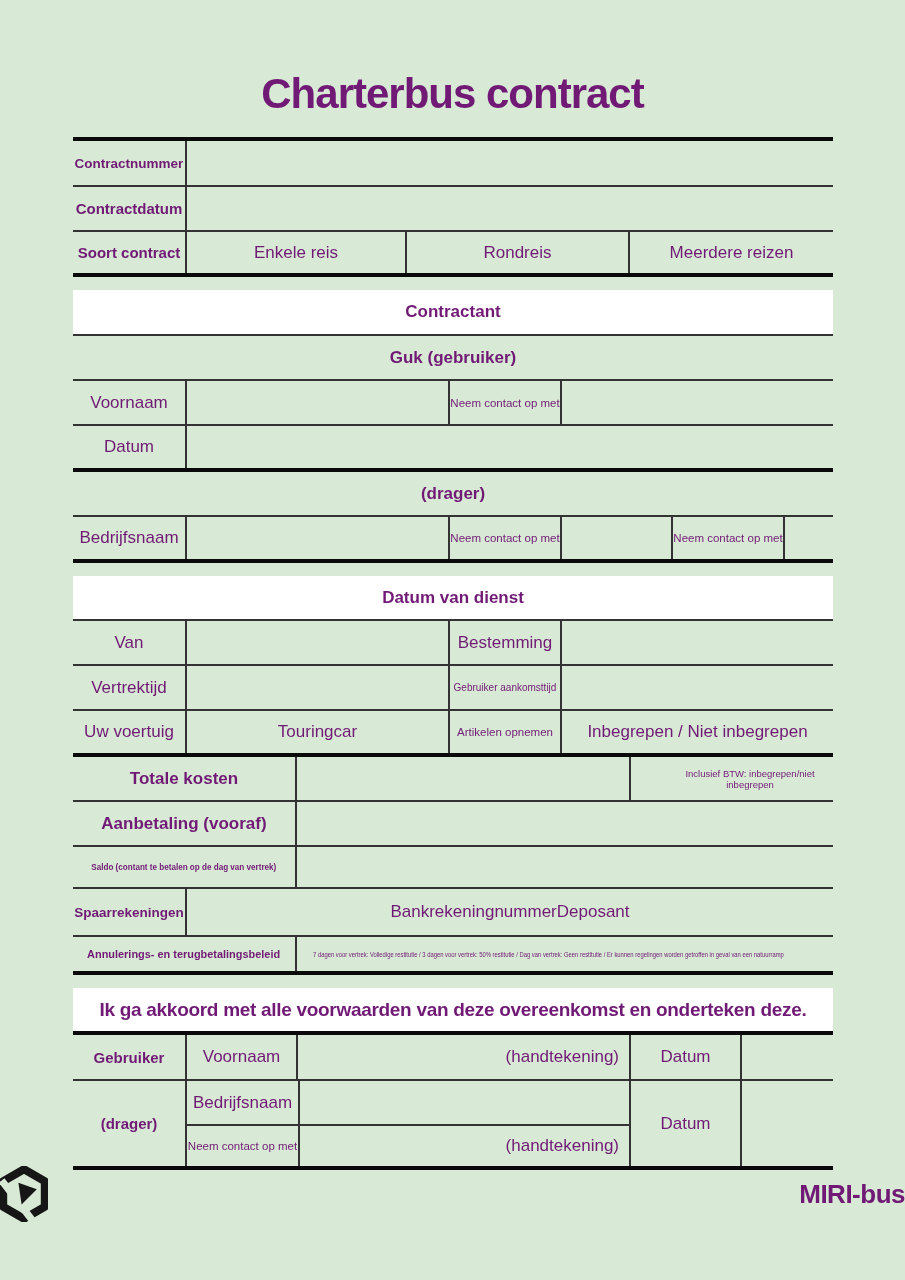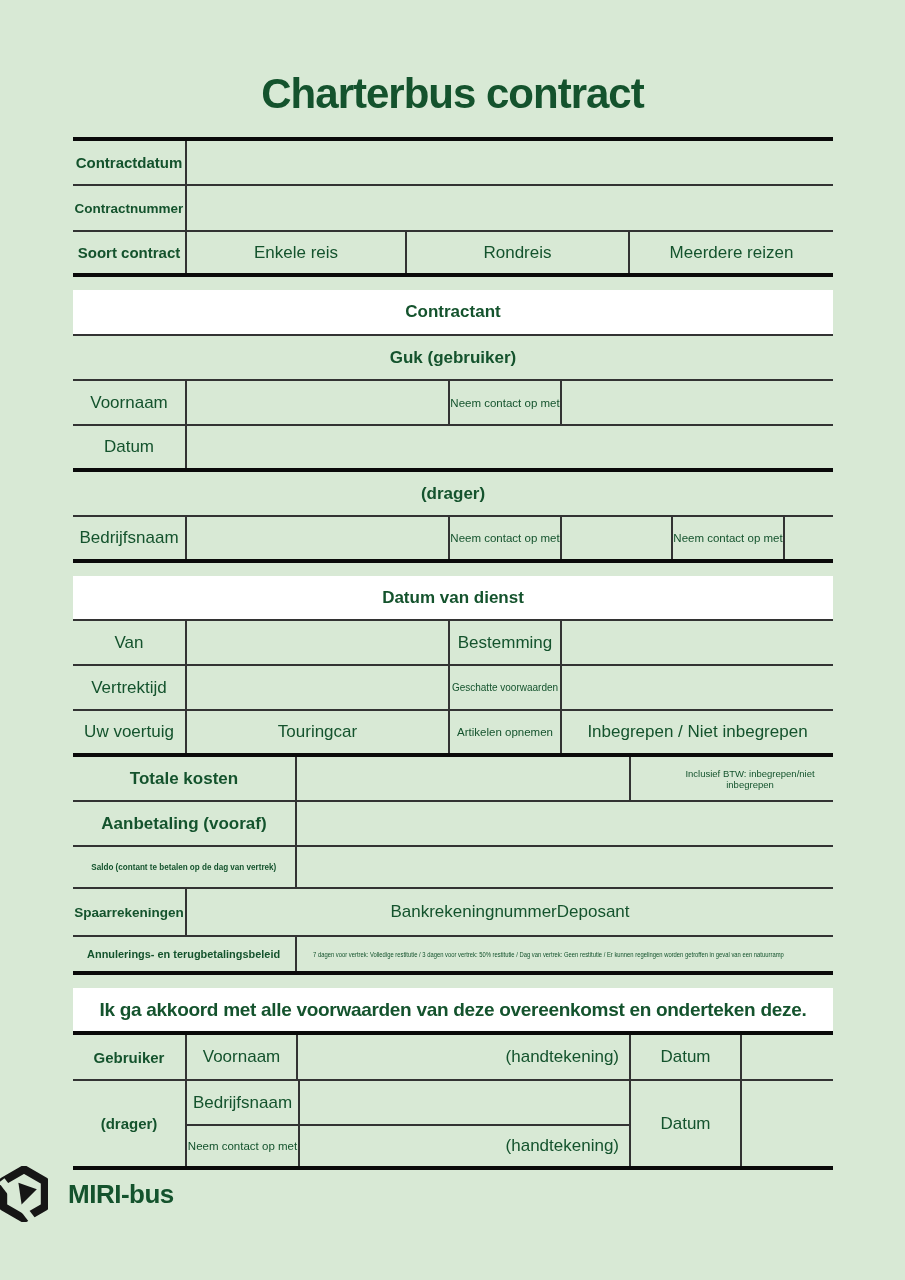--- a/index.html
+++ b/index.html
@@ -1,18 +1,18 @@
 <!DOCTYPE html>
 <html><head>
 <meta charset="utf-8">
 <style>
   html,body{margin:0;padding:0;}
   .page{
     position:relative;width:905px;height:1280px;overflow:hidden;
-    background:#d8e9d5;color:#14532d;
+    background:#d8e9d5;color:#701a75;
     font-family:"Liberation Sans","DejaVu Sans",sans-serif;
   }
   .title{
     position:absolute;top:70px;left:0;width:100%;margin:0;
     text-align:center;font-size:42px;font-weight:bold;letter-spacing:-1px;
   }
   .contract{
     position:absolute;left:73px;top:137px;width:760px;
     border-top:4px solid #0a0a0a;
   }
@@ -38,40 +38,40 @@
   .saldo{font-size:9px;white-space:nowrap;transform:scaleX(0.9);}
   .annul-label{font-size:11.5px;white-space:nowrap;transform:scaleX(0.95);}
   .policy{font-size:7.5px;white-space:nowrap;transform:scaleX(0.78);transform-origin:left center;}
   .banner-text{font-size:19px;letter-spacing:-0.3px;}
   .mid{display:flex;flex-direction:column;box-sizing:border-box;}
   .sub{display:flex;box-sizing:border-box;}
   .sub.top{border-bottom:2px solid #333;height:45px;}
   .sub.bot{flex:1;}
   .footer{
     position:absolute;top:1166px;left:0;width:100%;
-    display:flex;align-items:center;justify-content:flex-start;gap:20px;
+    display:flex;align-items:center;justify-content:space-between;gap:28px;
   }
   .brand{font-size:26px;font-weight:bold;letter-spacing:-0.5px;}
 </style>
 </head>
 <body>
 
 <div class="page">
 
   <h1 class="title">Charterbus contract</h1>
 
   <div class="contract">
 
-    <div class="row h45">
-      <div class="c w112 b fs15">Contractdatum</div>
-      <div class="c vl f1"></div>
-    </div>
-
     <div class="row h46">
       <div class="c w112 b fs13">Contractnummer</div>
+      <div class="c vl f1"></div>
+    </div>
+
+    <div class="row h45">
+      <div class="c w112 b fs15">Contractdatum</div>
       <div class="c vl f1"></div>
     </div>
 
     <div class="row h45 thick">
       <div class="c w112 b fs15">Soort contract</div>
       <div class="c vl w220 fs17">Enkele reis</div>
       <div class="c vl w223 fs17">Rondreis</div>
       <div class="c vl f1 fs17">Meerdere reizen</div>
     </div>
 
@@ -115,21 +115,21 @@
     <div class="row h45">
       <div class="c w112 fs17">Van</div>
       <div class="c vl w221"></div>
       <div class="c vl w112 fs17">Bestemming</div>
       <div class="c vl f1"></div>
     </div>
 
     <div class="row h45">
       <div class="c w112 fs17">Vertrektijd</div>
       <div class="c vl w221"></div>
-      <div class="c vl w112 fs10">Geschatte voorwaarden</div>
+      <div class="c vl w112 fs10">Gebruiker aankomsttijd</div>
       <div class="c vl f1"></div>
     </div>
 
     <div class="row h46 thick">
       <div class="c w112 fs17">Uw voertuig</div>
       <div class="c vl w221 fs17">Touringcar</div>
       <div class="c vl w112 fs11">Artikelen opnemen</div>
       <div class="c vl f1 fs17">Inbegrepen / Niet inbegrepen</div>
     </div>
 

